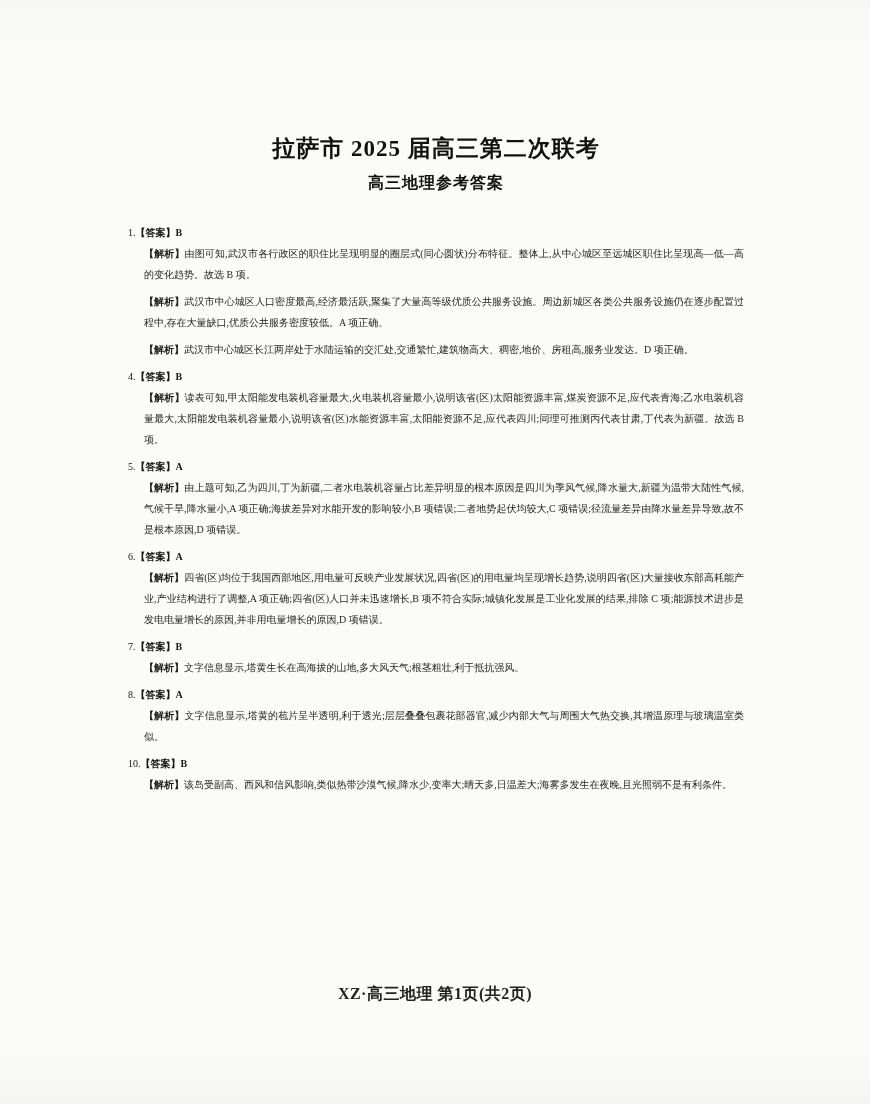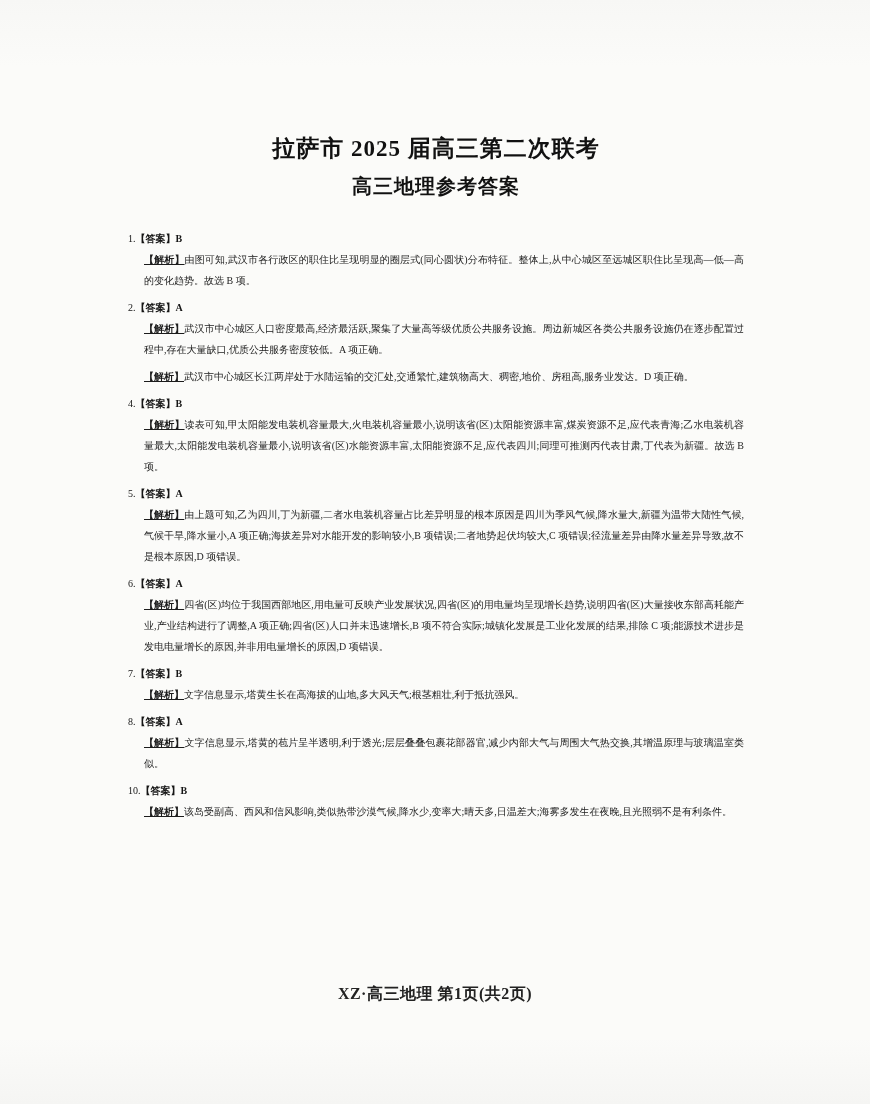--- a/index.html
+++ b/index.html
@@ -24,21 +24,21 @@
   }
   .doc-title {
     text-align: center;
     font-size: 23px;
     font-weight: bold;
     letter-spacing: 1px;
     color: #111;
   }
   .doc-subtitle {
     text-align: center;
-    font-size: 20px;
+    font-size: 16px;
     font-weight: bold;
     letter-spacing: 1px;
     margin-top: 9px;
     color: #111;
   }
   .answer-list {
     margin-top: 28px;
     font-size: 10px;
     line-height: 21px;
   }
@@ -47,21 +47,21 @@
     text-align: left;
     color: #151515;
   }
   .answer-line .bold { font-weight: bold; }
   .explanation {
     margin-left: 16px;
     text-align: justify;
     text-justify: inter-character;
     color: #1c1c1c;
   }
-  .explanation .bold { font-weight: bold; text-decoration: underline; }
+  .explanation .bold { font-weight: bold; }
   .page-footer {
     position: absolute;
     top: 984px;
     left: 0;
     width: 870px;
     text-align: center;
     font-size: 16px;
     font-weight: bold;
     color: #222;
     letter-spacing: 0.5px;
@@ -73,21 +73,20 @@
 <div class="page">
   <div class="content">
     <div class="doc-title">拉萨市 2025 届高三第二次联考</div>
     <div class="doc-subtitle">高三地理参考答案</div>
     <div class="answer-list">
         <div class="item">
           <div class="answer-line"><span>1.</span><span class="bold">【答案】</span><span class="bold">B</span></div>
           <div class="explanation"><span class="bold">【解析】</span><span>由图可知,武汉市各行政区的职住比呈现明显的圈层式(同心圆状)分布特征。整体上,从中心城区至远城区职住比呈现高—低—高的变化趋势。故选 B 项。</span></div>
         </div>
         <div class="item">
-          <div class="answer-line"><span>2.</span><span class="bold">【答案】</span><span class="bold">A</span></div>
           <div class="explanation"><span class="bold">【解析】</span><span>武汉市中心城区人口密度最高,经济最活跃,聚集了大量高等级优质公共服务设施。周边新城区各类公共服务设施仍在逐步配置过程中,存在大量缺口,优质公共服务密度较低。A 项正确。</span></div>
         </div>
         <div class="item">
           <div class="explanation"><span class="bold">【解析】</span><span>武汉市中心城区长江两岸处于水陆运输的交汇处,交通繁忙,建筑物高大、稠密,地价、房租高,服务业发达。D 项正确。</span></div>
         </div>
         <div class="item">
           <div class="answer-line"><span>4.</span><span class="bold">【答案】</span><span class="bold">B</span></div>
           <div class="explanation"><span class="bold">【解析】</span><span>读表可知,甲太阳能发电装机容量最大,火电装机容量最小,说明该省(区)太阳能资源丰富,煤炭资源不足,应代表青海;乙水电装机容量最大,太阳能发电装机容量最小,说明该省(区)水能资源丰富,太阳能资源不足,应代表四川;同理可推测丙代表甘肃,丁代表为新疆。故选 B 项。</span></div>
         </div>
         <div class="item">

